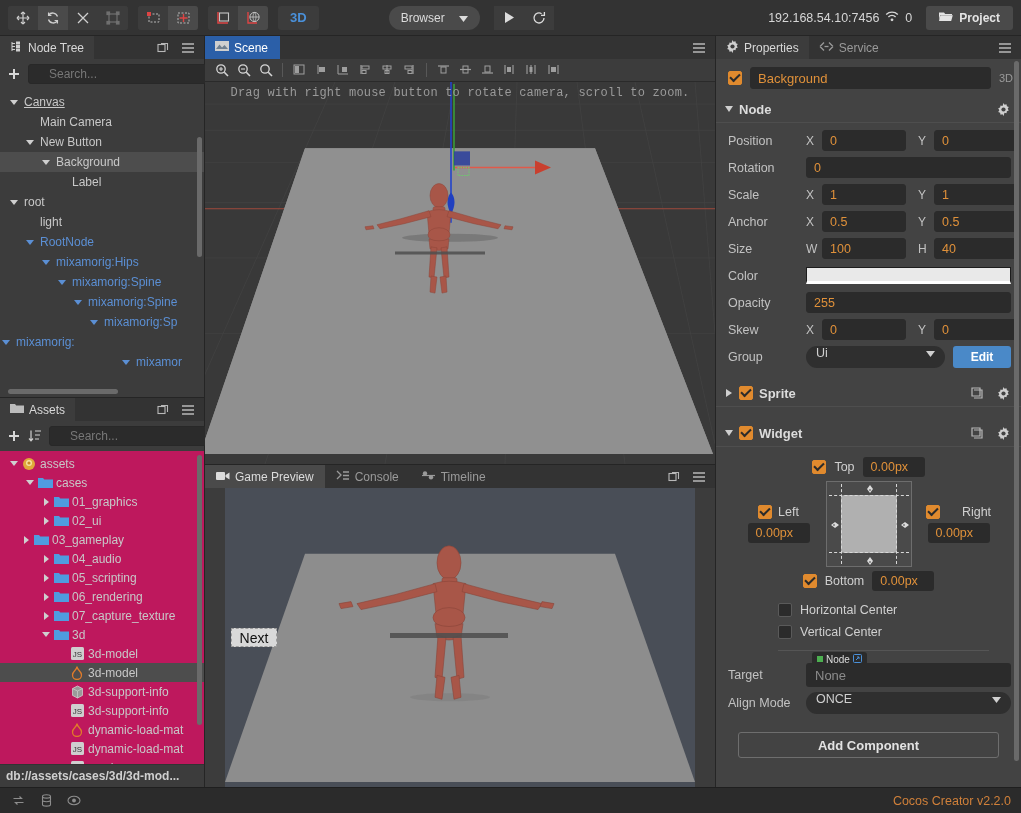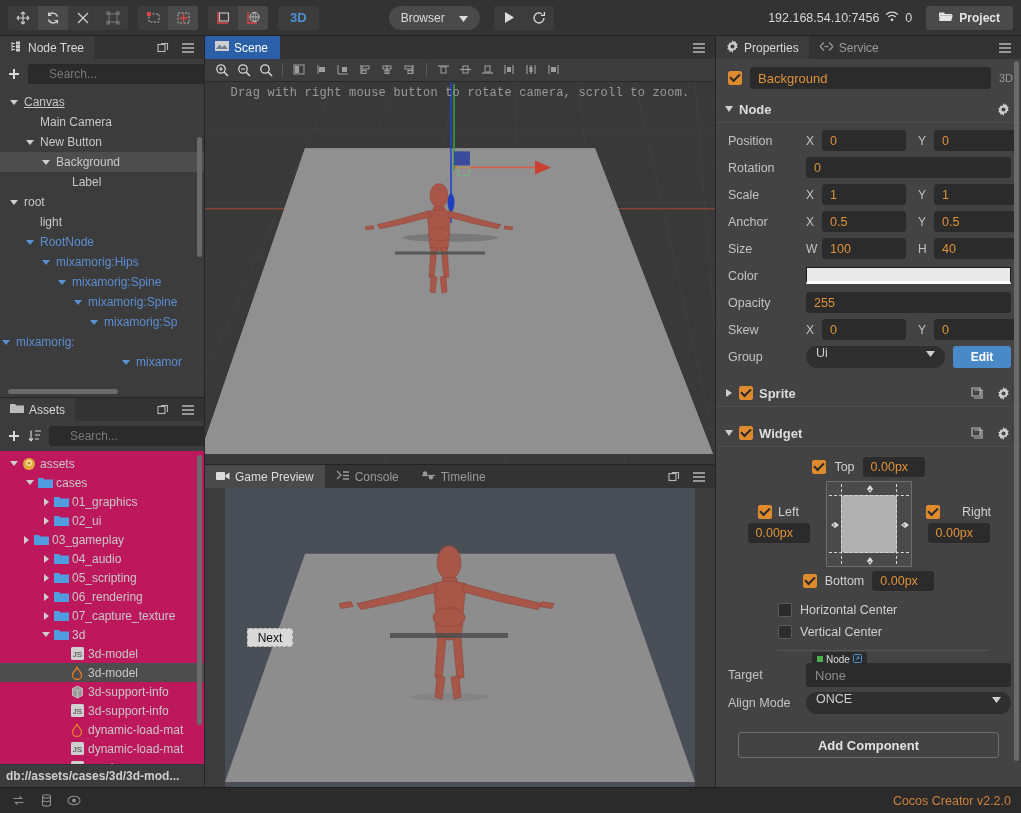--- a/index.html
+++ b/index.html
@@ -118,22 +118,22 @@
     letter-spacing: .2px;
   }
 
   .game-panel { height: 323px; flex: 0 0 323px; display: flex; flex-direction: column; border-top: 1px solid #252525; }
   .game-tabs { height: 23px; background: #333333; display: flex; align-items: stretch; }
   .game-tab { display: flex; align-items: center; gap: 5px; padding: 0 11px; font-size: 12px; color: #9a9a9a; cursor: pointer; }
   .game-tab.active { background: #4a4a4a; color: #dcdcdc; }
   .game-view { flex: 1; position: relative; overflow: hidden; background: #3c3c3c; display: flex; justify-content: center; }
   .game-canvas { width: 470px; height: 100%; position: relative; overflow: hidden; background: #4a4f58; }
   .next-btn {
-    position: absolute; left: 22px; top: 140px; width: 46px; height: 19px;
-    background: #d9d9d9; border: 1px dashed #9b9b9b; color: #111; font-size: 12px;
+    position: absolute; left: 6px; top: 140px; width: 46px; height: 19px;
+    background: #d9d9d9; border: 1px dashed #9b9b9b; color: #111; font-size: 14px;
     display: flex; align-items: center; justify-content: center; cursor: pointer; z-index: 5;
   }
 
   
   .rightcol { width: 306px; flex: 0 0 306px; display: flex; flex-direction: column; background: #434343; border-left: 1px solid #252525; }
   .props-body { flex: 1; overflow: hidden; position: relative; padding-bottom: 6px; }
   .node-header { display: flex; align-items: center; gap: 8px; padding: 8px 8px 7px 12px; }
   .chk {
     width: 14px; height: 14px; flex: 0 0 14px; background: #2b2b2b; border: 1px solid #5a5a5a; border-radius: 2px;
     display: flex; align-items: center; justify-content: center; cursor: pointer;

